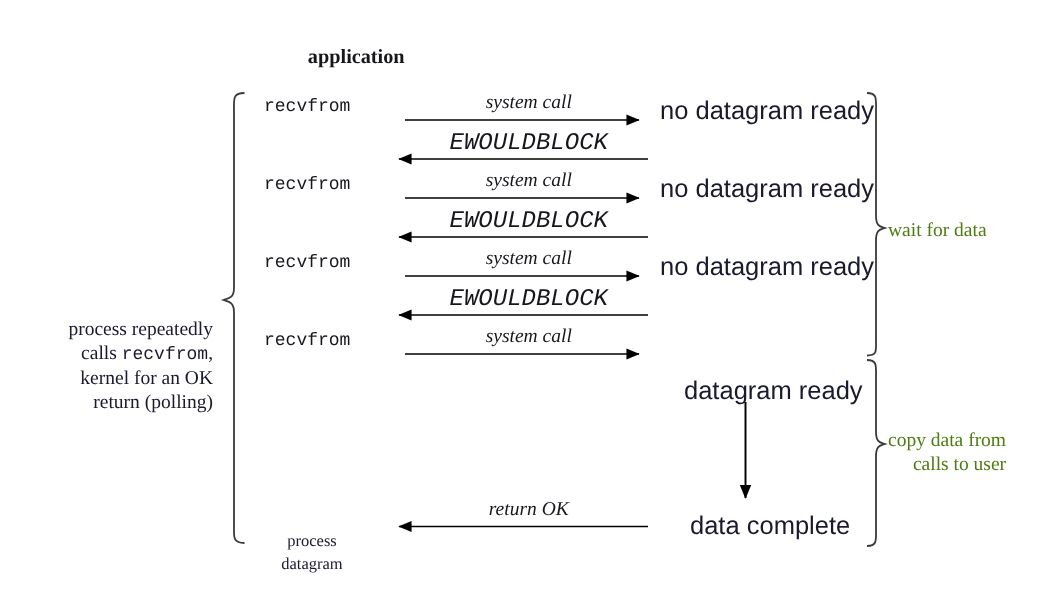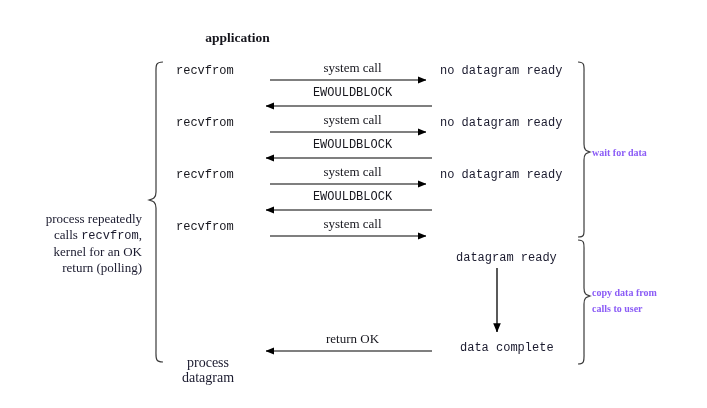--- a/index.html
+++ b/index.html
@@ -33,55 +33,55 @@
   }
   .mono {
     font-family: "Liberation Mono", "DejaVu Sans Mono", monospace;
     font-size: 12px;
     letter-spacing: 0px;
     color: #16161d;
     white-space: nowrap;
   }
   .serif-lbl {
     font-family: "Liberation Serif", "DejaVu Serif", serif;
-    font-size: 14px;
+    font-size: 11px;
     color: #1a1a2e;
     white-space: nowrap;
   }
   .arrow-lbl {
     font-family: "Liberation Serif", "DejaVu Serif", serif;
     font-size: 13px;
     color: #16161d;
     white-space: nowrap;
     text-align: center;
+    font-style: italic;
   }
   .arrow-lbl.code {
     font-family: "Liberation Mono", "DejaVu Sans Mono", monospace;
-    font-size: 12px;
+    font-size: 16px;
   }
   .side-note {
     font-family: "Liberation Serif", "DejaVu Serif", serif;
     font-size: 13px;
     color: #1a1a2e;
     line-height: 16px;
   }
   .side-note .code {
     font-family: "Liberation Mono", "DejaVu Sans Mono", monospace;
     font-size: 12px;
   }
   .brace-lbl {
     font-family: "Liberation Serif", "DejaVu Serif", serif;
-    font-size: 10px;
-    color: #8b5cf6;
+    font-size: 13px;
+    color: #4d7c0f;
     line-height: 16px;
-    font-weight: bold;
   }
   .kernel-evt {
-    font-family: Liberation Mono, monospace;
-    font-size: 12px;
+    font-family: Liberation Sans, sans-serif;
+    font-size: 17px;
     color: #1a1a2e;
     white-space: nowrap;
   }
   .left-text-block { text-align: right; }
   .center-text { text-align: center; }
 </style>
 </head>
 <body>
 
 <div id="diagram">
@@ -113,21 +113,21 @@
   <div class="abs arrow-lbl" style="left:275px; top:216px; width:155px;">system call</div>
   <div class="abs arrow-lbl" style="left:275px; top:331px; width:155px;">return OK</div>
 
   <div class="abs kernel-evt" style="left:440px; top:64px;">no datagram ready</div>
   <div class="abs kernel-evt" style="left:440px; top:116px;">no datagram ready</div>
   <div class="abs kernel-evt" style="left:440px; top:168px;">no datagram ready</div>
   <div class="abs kernel-evt" style="left:456px; top:220px;margin-top:31px;">datagram ready</div>
   <div class="abs kernel-evt" style="left:460px; top:341px;">data complete</div>
 
   <div class="abs brace-lbl" style="left:592px; top:145px;">wait for data</div>
-  <div class="abs brace-lbl" style="left:592px; top:285px;">
+  <div class="abs brace-lbl" style="left:592px; top:285px;text-align:right;">
     <div>copy data from</div>
     <div>calls to user</div>
   </div>
 
   <svg class="abs" style="left:0; top:0;" width="707" height="408">
     <defs>
       <marker id="ah-r" viewBox="0 0 10 10" refX="9.5" refY="5" markerWidth="8" markerHeight="8" orient="auto-start-reverse">
         <path d="M 0 0.8 L 10 5 L 0 9.2 Z" fill="#000"></path>
       </marker>
       <marker id="ah-l" viewBox="0 0 10 10" refX="9.5" refY="5" markerWidth="8" markerHeight="8" orient="auto-start-reverse">

